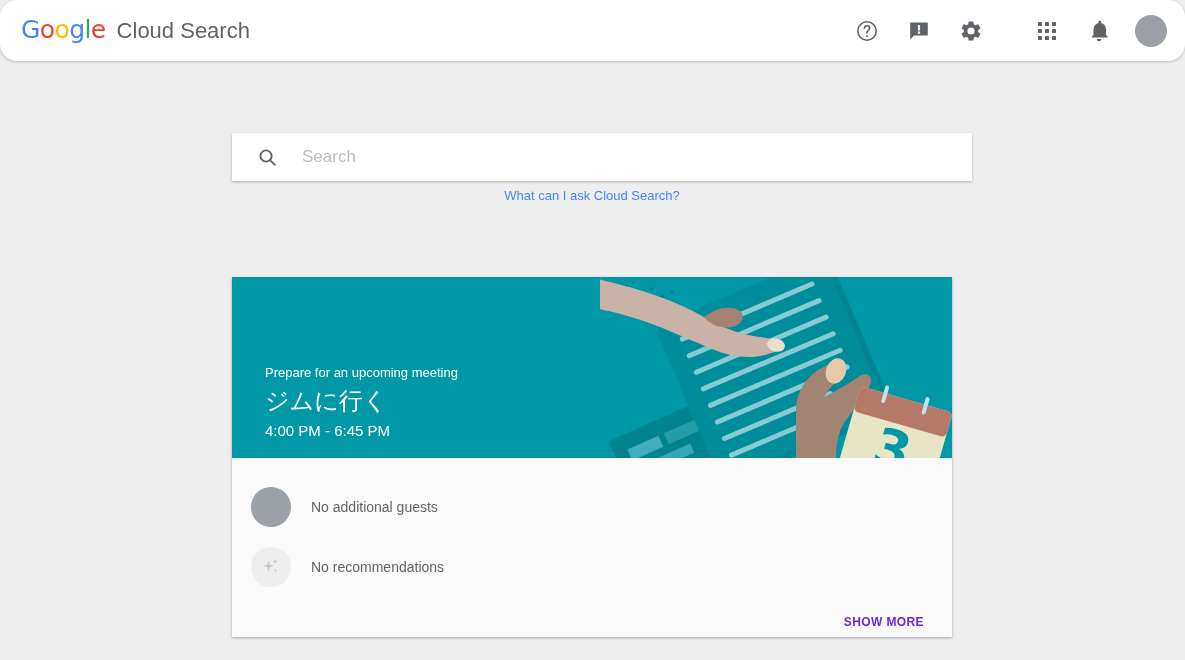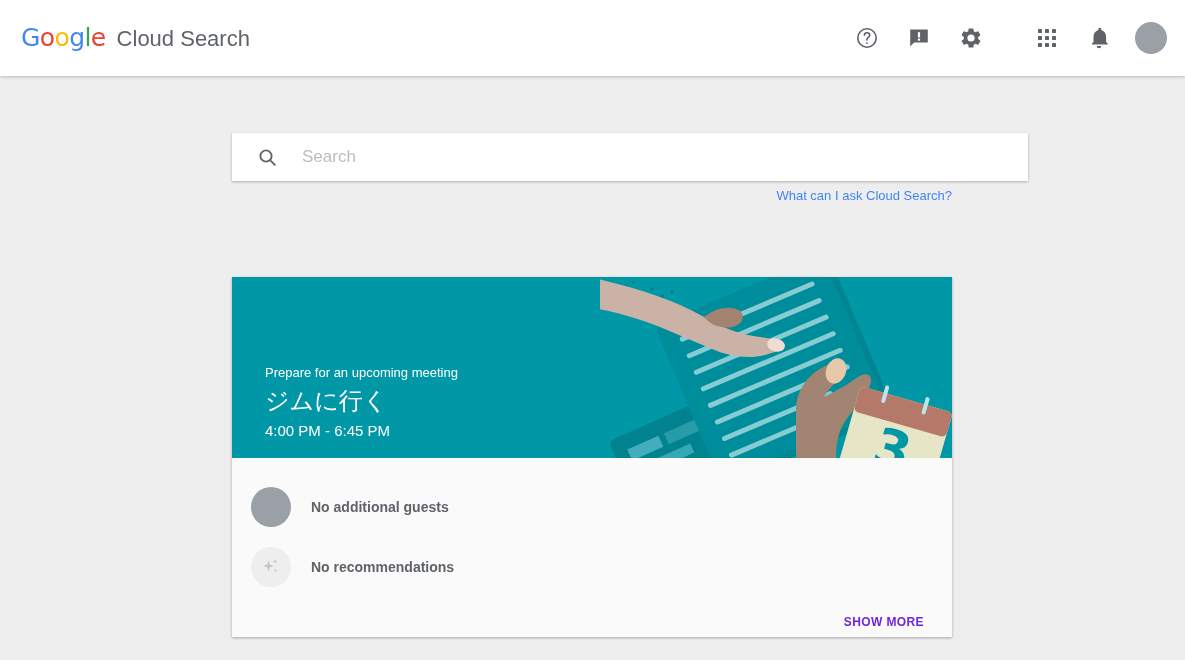--- a/index.html
+++ b/index.html
@@ -14,26 +14,27 @@
     font-family: "Liberation Sans", "DejaVu Sans", sans-serif;
     overflow: hidden;
     position: relative;
   }
 
   
   .header {
     position: absolute;
     top: 0; left: 0;
     width: 1185px;
-    height: 76px;
+    height: 61px;
     background: #ffffff;
     box-shadow: 0 1px 3px rgba(0,0,0,0.22);
     z-index: 20;
     display: flex;
     align-items: center;
+    border-radius: 17px;
   }
   .brand {
     display: flex;
     align-items: baseline;
     margin-left: 21px;
     user-select: none;
   }
   .g-logo {
     font-family: "DejaVu Sans", sans-serif;
     font-size: 25px;
@@ -74,21 +75,21 @@
     margin-left: 16px;
     cursor: pointer;
     flex: none;
   }
 
   
   .search-wrap {
     position: absolute;
     left: 232px;
     top: 133px;
-    width: 796px;
+    width: 740px;
     height: 48px;
     background: #ffffff;
     box-shadow: 0 1px 3px rgba(0,0,0,0.16), 0 1px 2px rgba(0,0,0,0.12);
     display: flex;
     align-items: center;
     z-index: 5;
   }
   .search-icon {
     margin-left: 24px;
     width: 22px; height: 22px;
@@ -110,21 +111,21 @@
   .search-input::placeholder {
     color: #bdbdbd;
     opacity: 1;
   }
 
   .ask-link {
     position: absolute;
     left: 232px;
     top: 188px;
     width: 720px;
-    text-align: right;
+    text-align: center;
     font-size: 13px;
     color: #4285f4;
     cursor: pointer;
     text-decoration: none;
   }
 
   
   .card {
     position: absolute;
     left: 232px;
@@ -195,21 +196,20 @@
     flex: none;
     display: flex;
     align-items: center;
     justify-content: center;
     color: #c4c4c4;
   }
   .row-label {
     margin-left: 20px;
     font-size: 14px;
     color: #5f6368;
-    font-weight: bold;
   }
   .card-footer {
     display: flex;
     justify-content: flex-end;
     padding: 10px 20px 0 0;
   }
   .show-more {
     background: transparent;
     border: none;
     font-family: "Liberation Sans", "DejaVu Sans", sans-serif;

